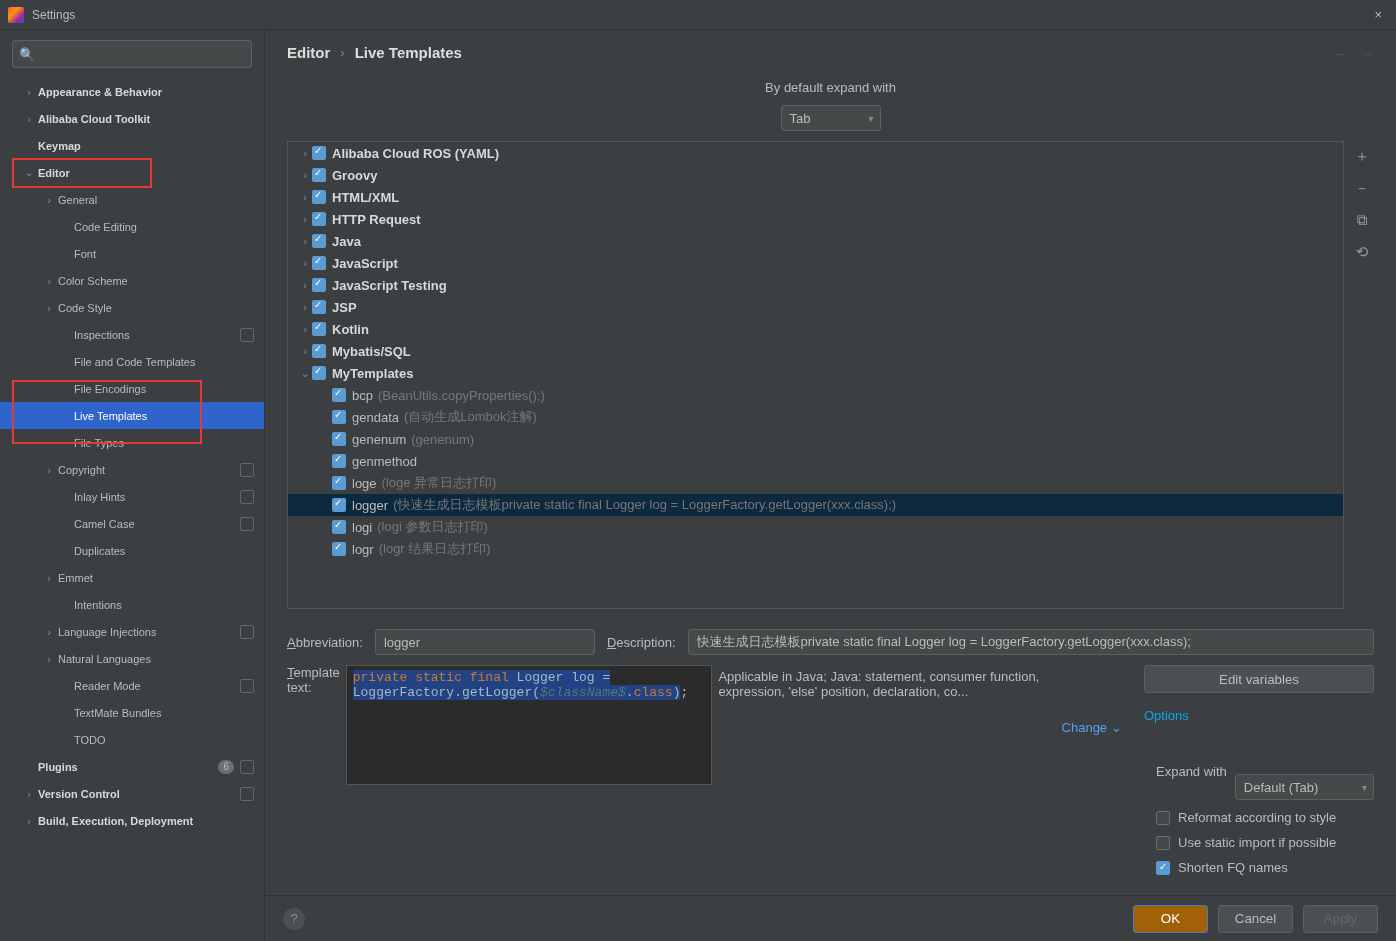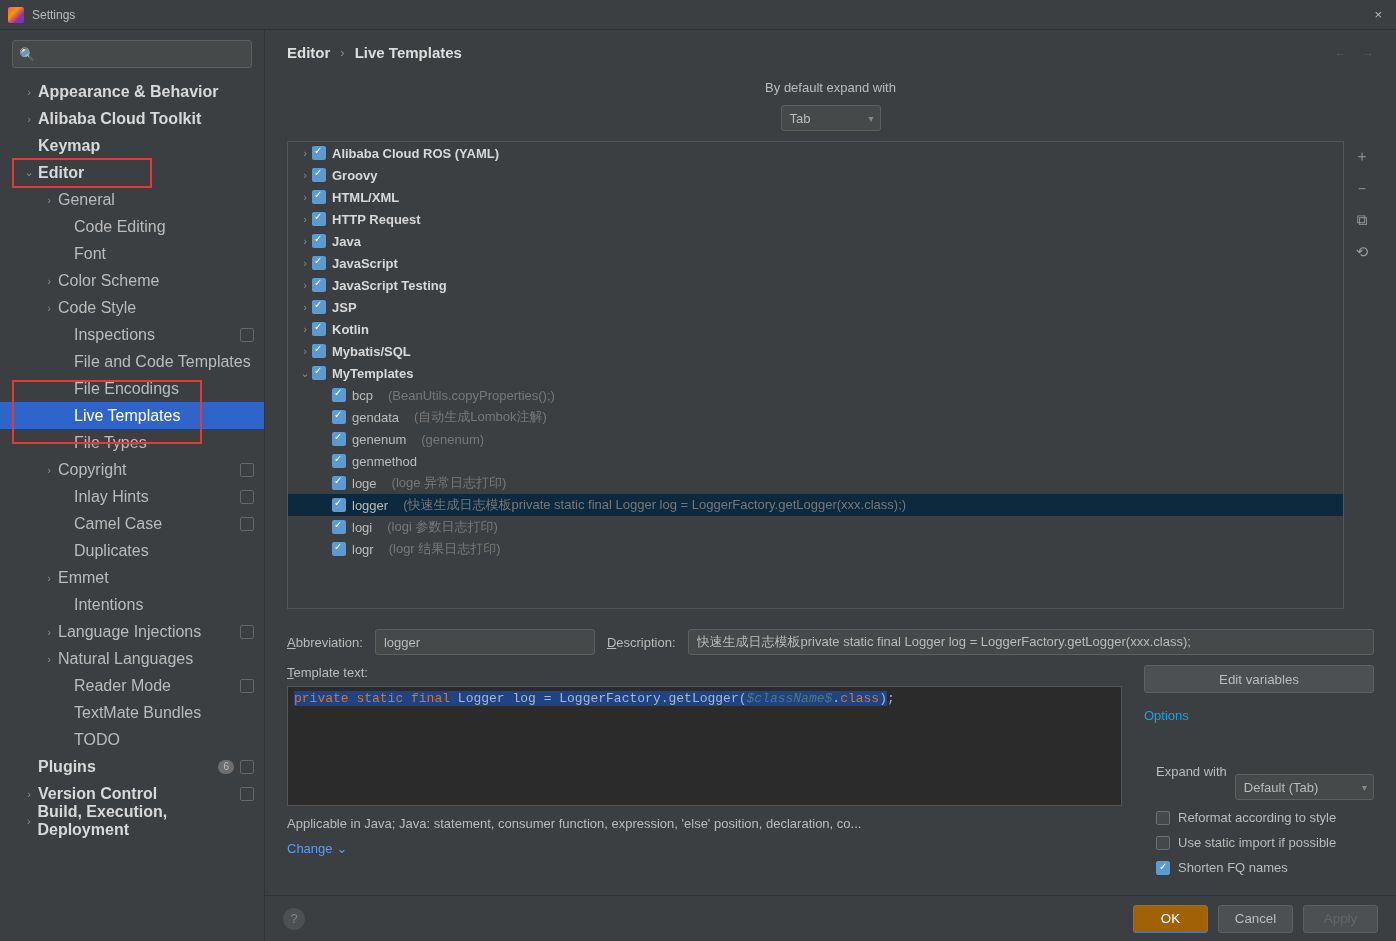--- a/index.html
+++ b/index.html
@@ -72,21 +72,21 @@
       position: relative;
     }
     .tree-item.selected { background: #2f65ca; color: #fff; }
     .tree-item .arrow {
       width: 14px;
       text-align: center;
       color: #888;
       font-size: 11px;
       margin-right: 2px;
     }
-    .tree-item .label { font-size: 16px; }
+    .tree-item .label { font-size: 11px; }
     .tree-item.bold .label { font-weight: bold; color: #d8d8d8; }
     .tree-item .badge {
       margin-left: auto;
       background: #6e6e6e;
       color: #bbb;
       border-radius: 8px;
       padding: 0 5px;
       font-size: 10px;
       height: 14px;
       line-height: 14px;
@@ -216,42 +216,42 @@
     }
     .template-row .chk::after {
       content: "✓";
       color: #fff;
       font-size: 10px;
       position: absolute;
       left: 2px;
       top: -1px;
     }
     .template-row .tname { color: #bbb; }
-    .template-row .tdesc { color: #777; margin-left: 15px; }
+    .template-row .tdesc { color: #777; margin-left: 5px; }
     .template-detail {
       padding: 20px 22px 10px 22px;
       display: flex;
       flex-direction: column;
       gap: 10px;
     }
     .detail-row { display: flex; align-items: center; gap: 12px; }
     .detail-label { color: #bbb; }
     .detail-label .u { text-decoration: underline; }
     .text-input {
       background: #45494a;
       border: 1px solid #5e6060;
       border-radius: 3px;
       height: 26px;
       padding: 0 8px;
       color: #bbb;
       font-size: 13px;
       outline: none;
     }
     .template-text-row { display: flex; gap: 22px; align-items: flex-start; }
-    .template-text-col { flex: 1; display: flex; flex-direction: column; gap: 6px; }
+    .template-text-col { flex: 1; display: flex; gap: 6px; }
     .code-editor {
       background: #2b2b2b;
       border: 1px solid #555;
       height: 120px;
       padding: 4px 6px;
       font-family: "Consolas", "Courier New", monospace;
       font-size: 13px;
       overflow: auto;
       color: #a9b7c6;
     }

